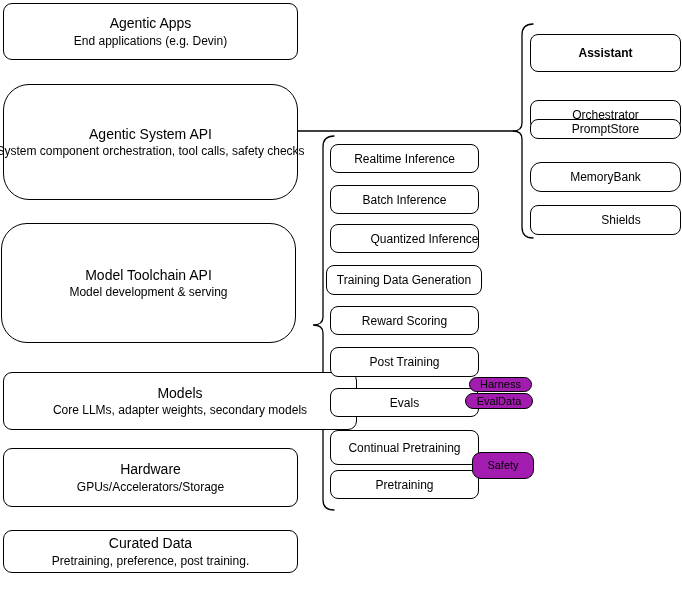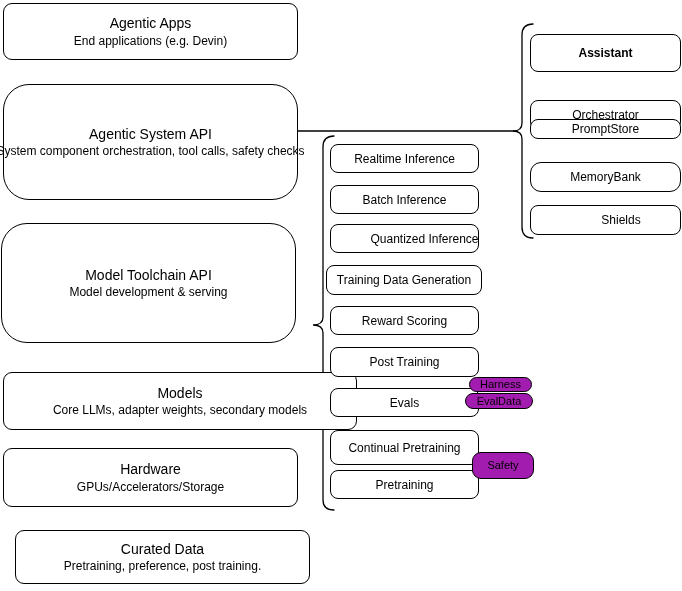--- a/index.html
+++ b/index.html
@@ -51,21 +51,21 @@
     <div class="subtitle">Model development &amp; serving</div>
   </div>
   <div class="node" style="left:3px;top:372px;width:354px;height:58px;">
     <div class="title">Models</div>
     <div class="subtitle">Core LLMs, adapter weights, secondary models</div>
   </div>
   <div class="node" style="left:3px;top:448px;width:295px;height:59px;">
     <div class="title">Hardware</div>
     <div class="subtitle">GPUs/Accelerators/Storage</div>
   </div>
-  <div class="node" style="left:15px;top:530px;width:295px;height:54px;text-align:center;">
+  <div class="node" style="left:3px;top:530px;width:295px;height:43px;text-align:center;">
     <div class="title">Curated Data</div>
     <div class="subtitle">Pretraining, preference, post training.</div>
   </div>
 
   <div class="mid" style="left:330px;top:144px;width:149px;height:29px;">
     <span>Realtime Inference</span>
   </div>
   <div class="mid" style="left:330px;top:185px;width:149px;height:29px;">
     <span>Batch Inference</span>
   </div>

